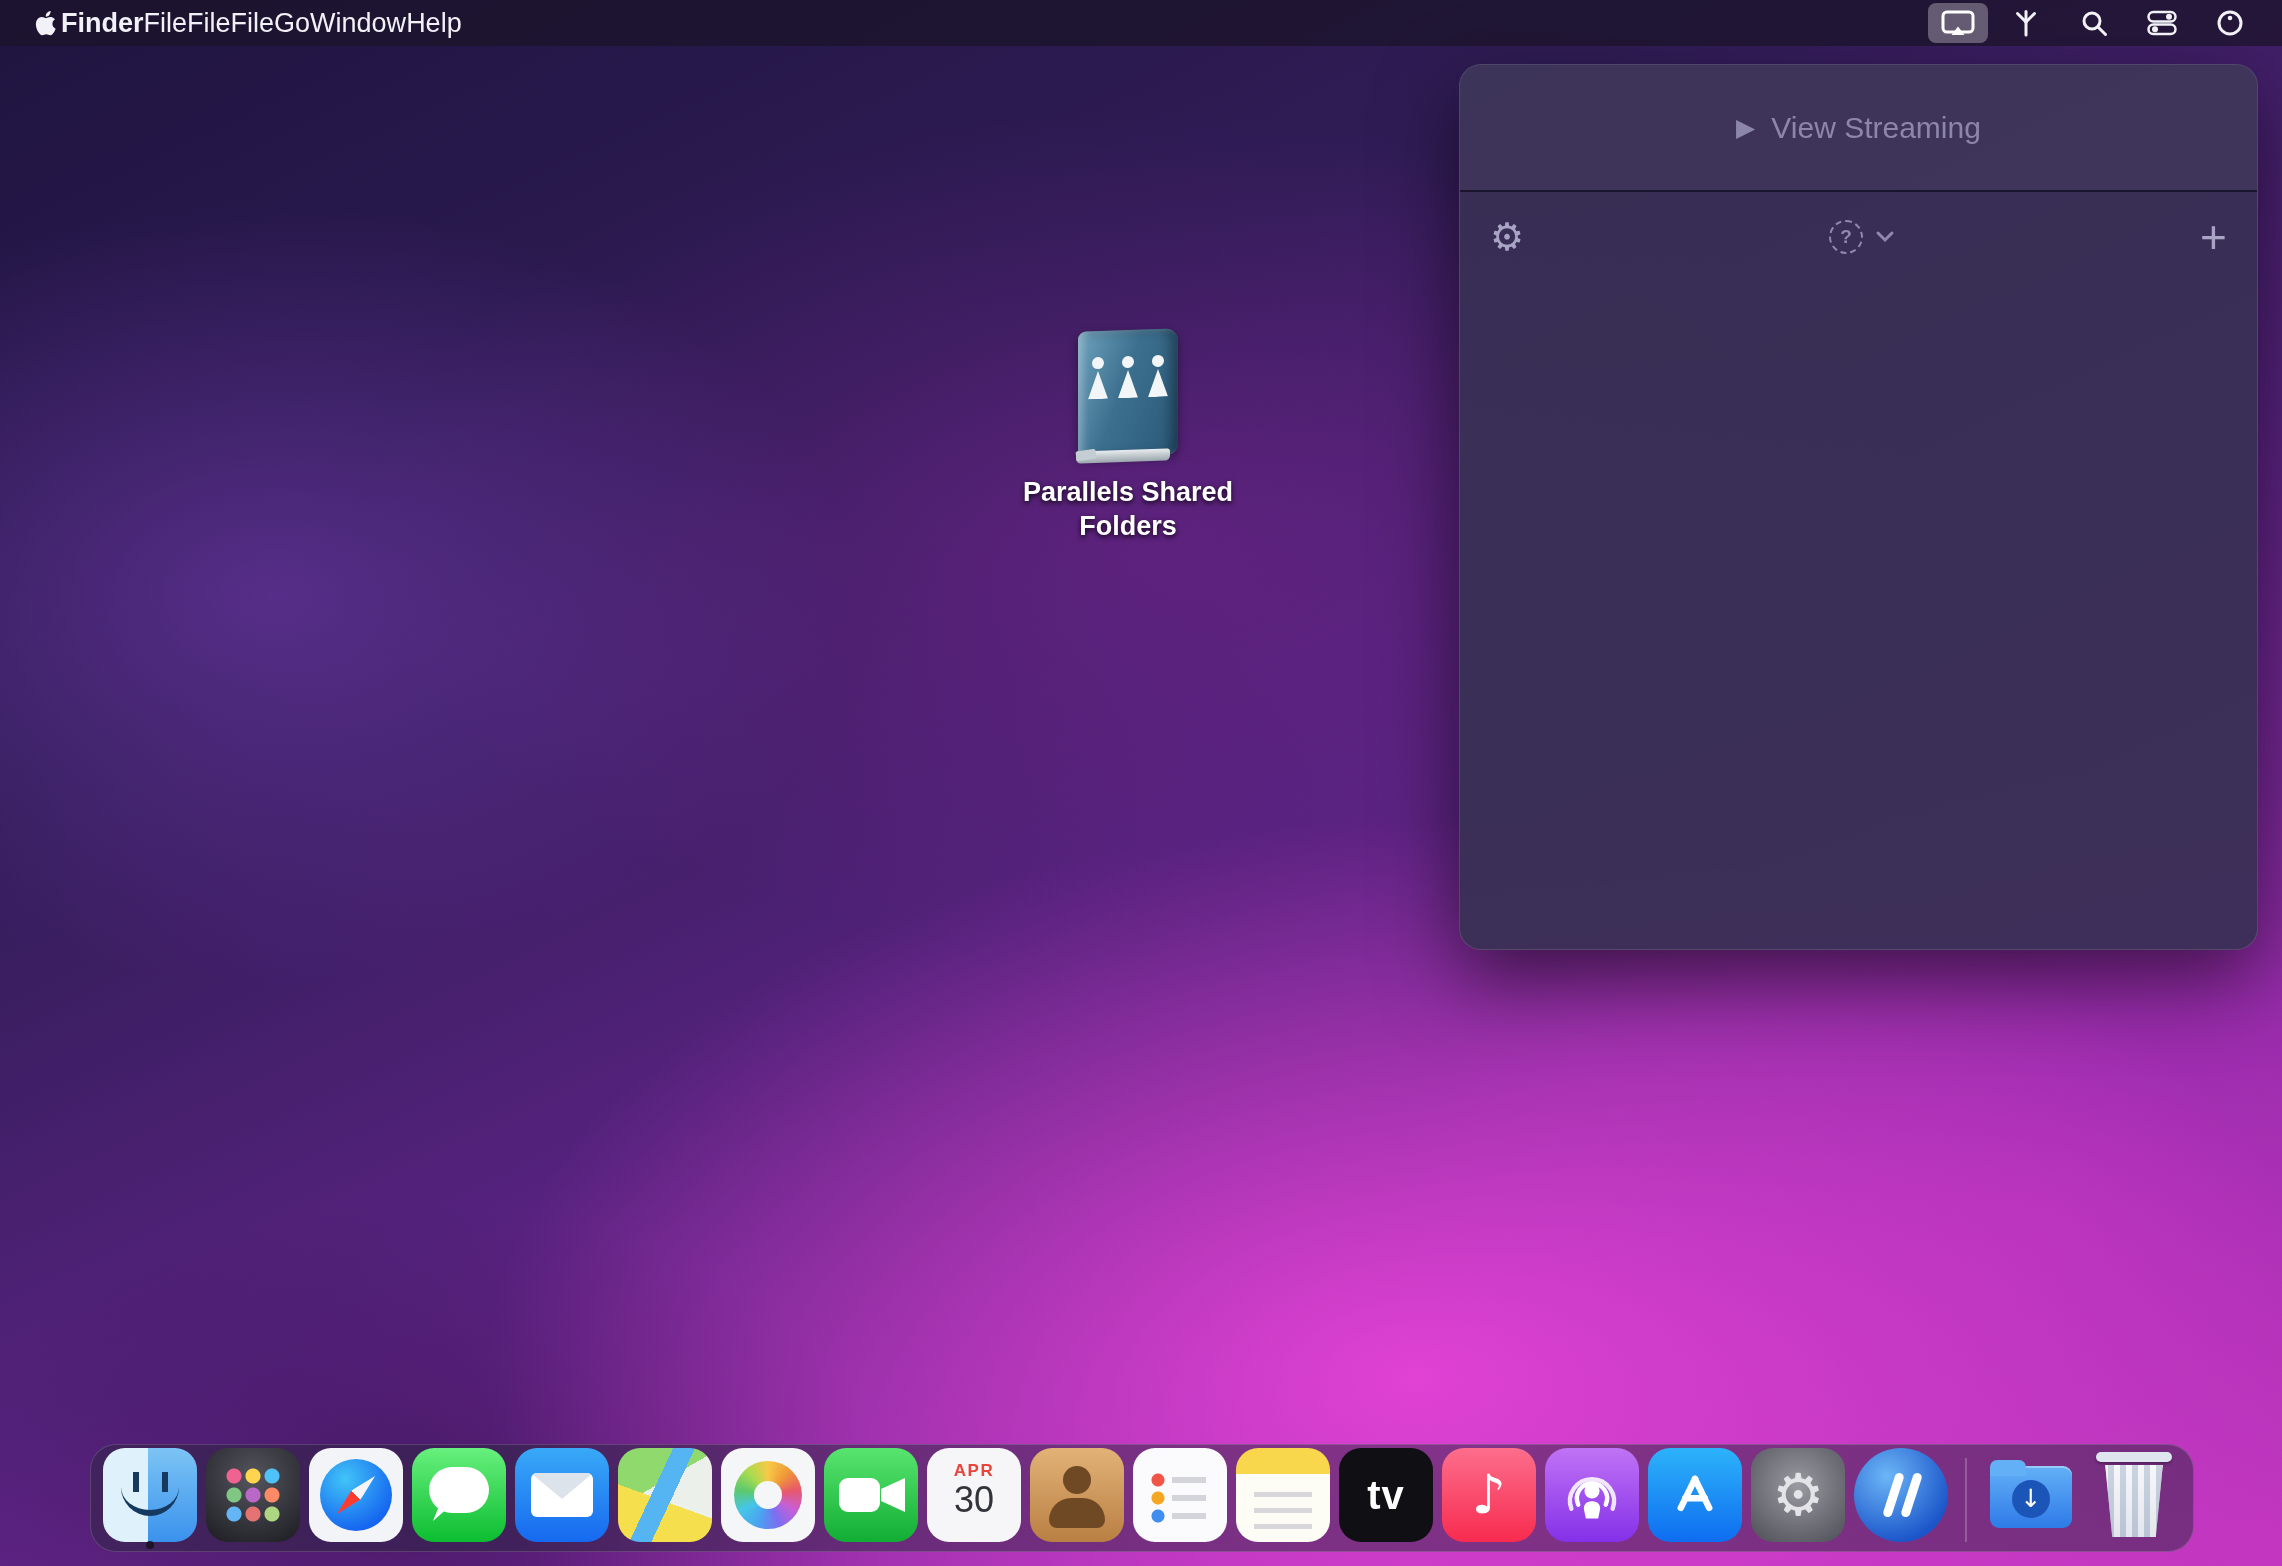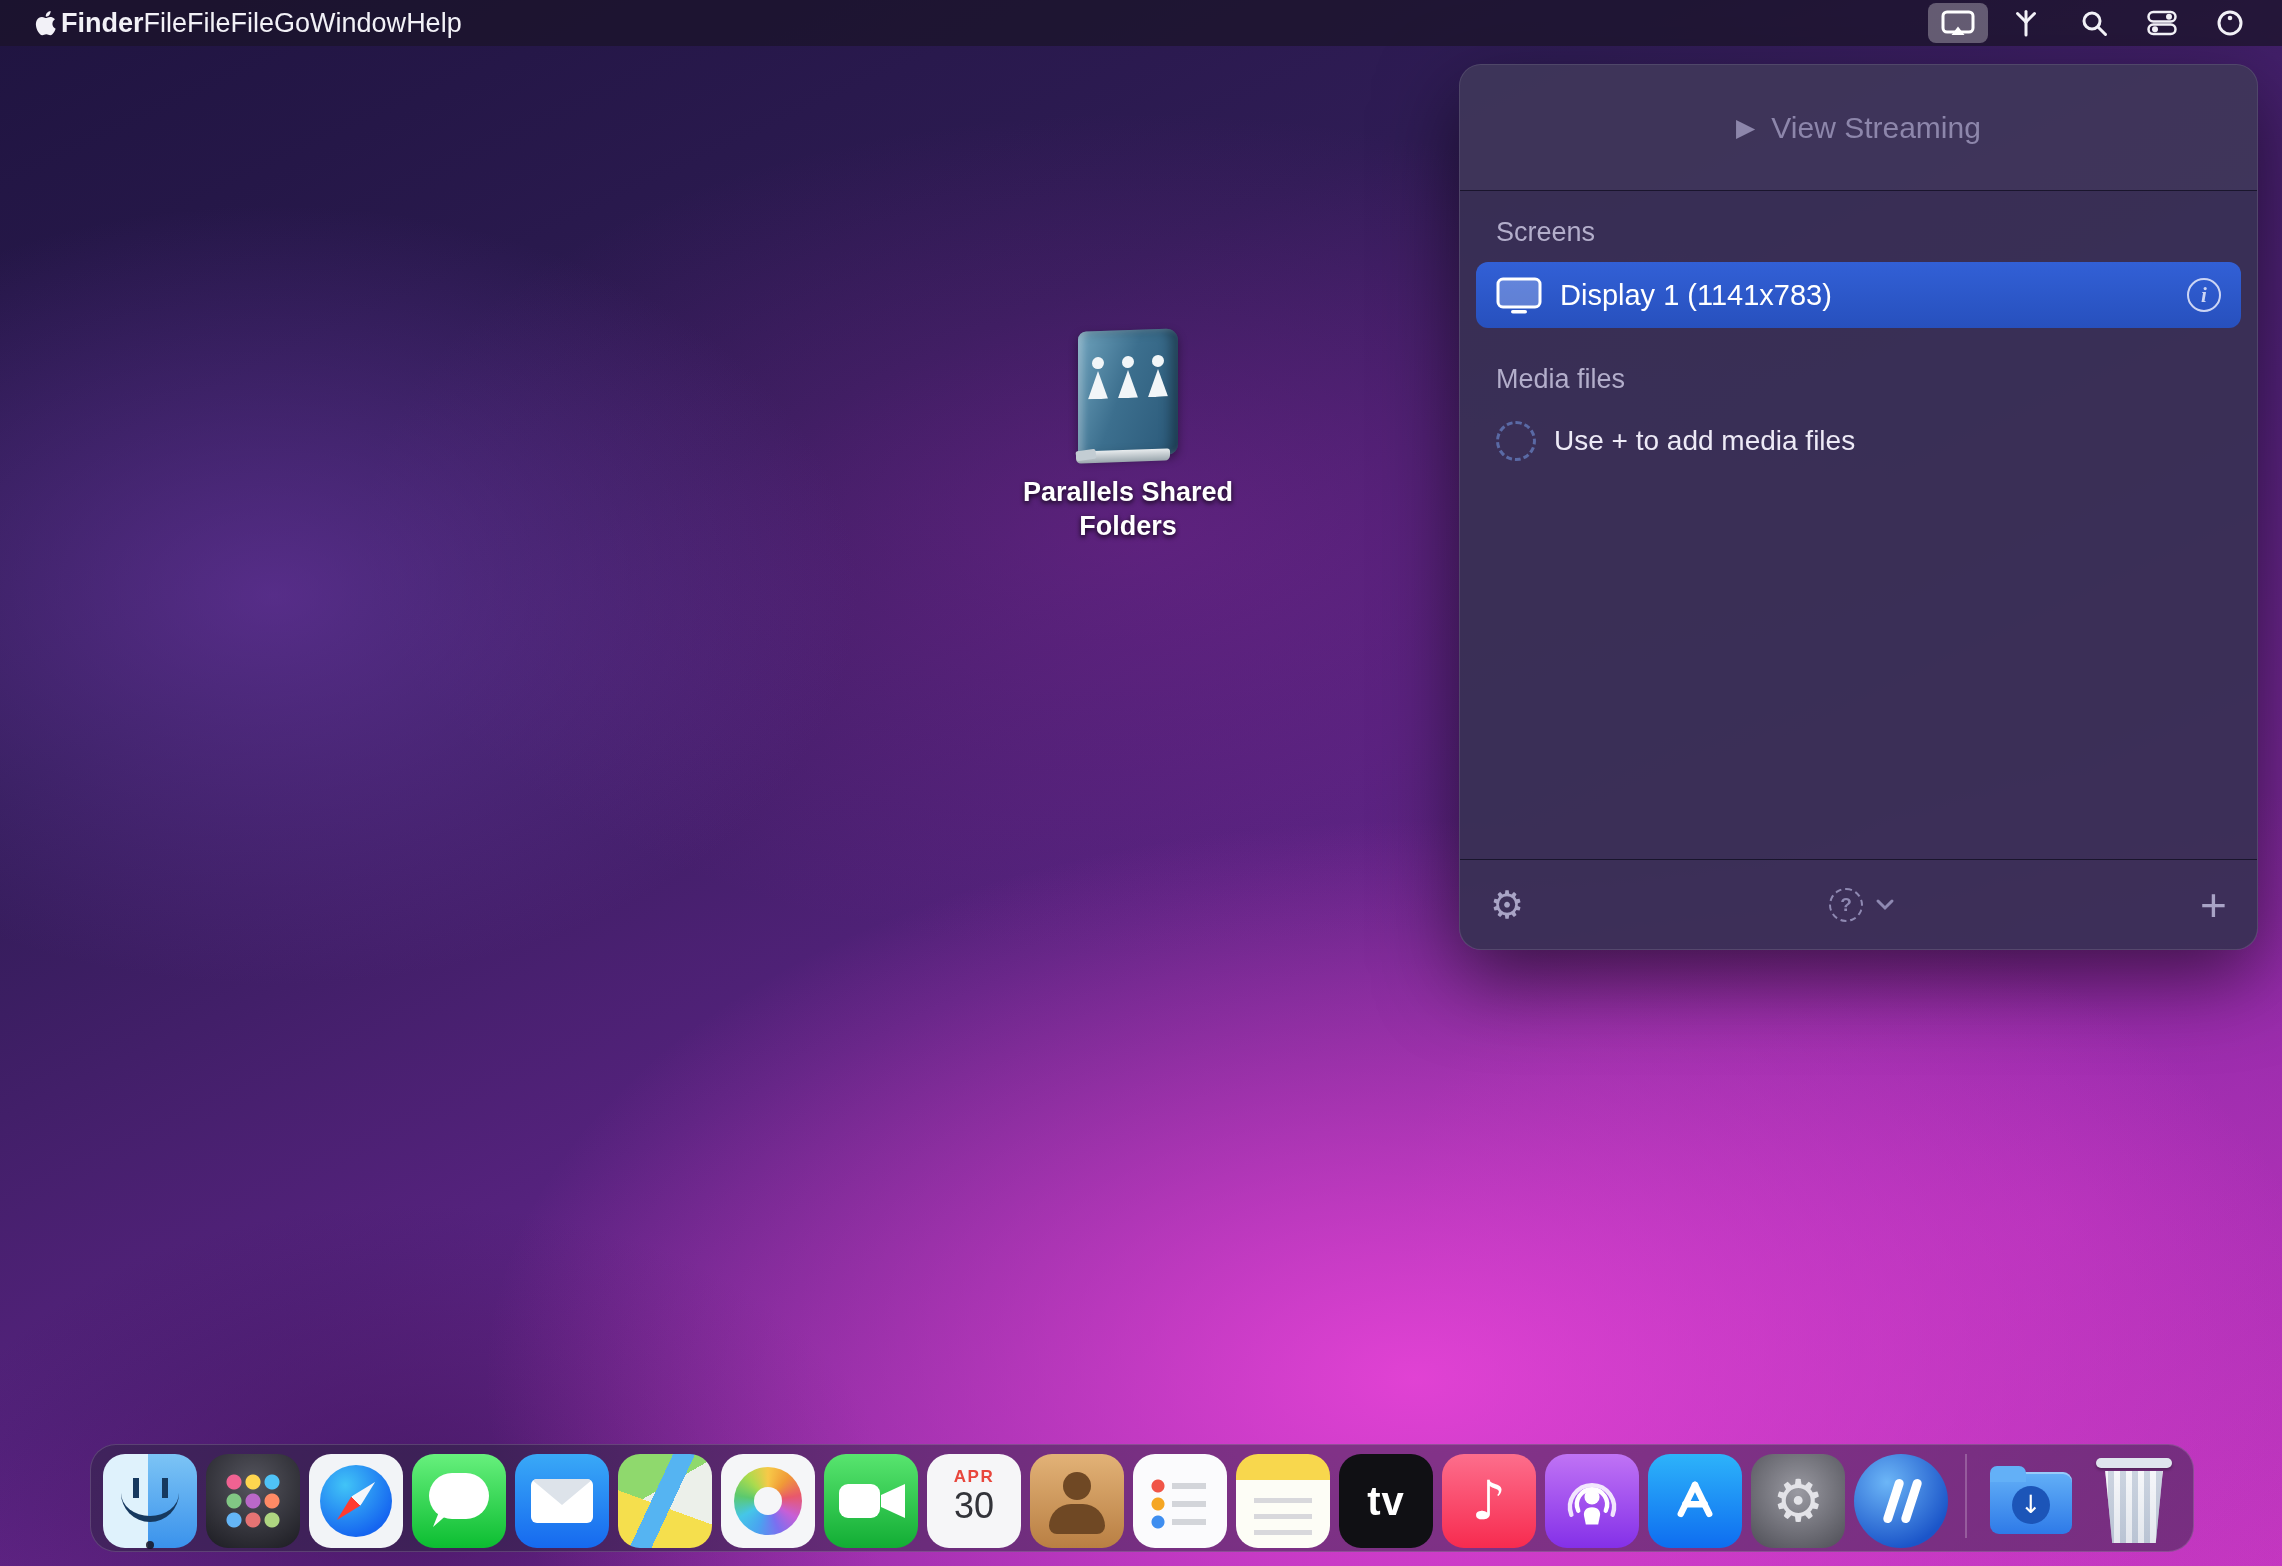--- a/index.html
+++ b/index.html
@@ -72,21 +72,21 @@
   .people{position:absolute;top:26px;left:0;right:0;display:flex;justify-content:center;gap:8px;transform:skewY(-2deg)}
   .person{width:22px;height:44px;position:relative}
   .person::before{content:"";position:absolute;top:0;left:50%;transform:translateX(-50%);
     width:12px;height:12px;border-radius:50%;background:#f2f6f8}
   .person::after{content:"";position:absolute;top:14px;left:50%;transform:translateX(-50%);
     width:20px;height:28px;background:#f2f6f8;clip-path:polygon(50% 0,100% 100%,0 100%)}
   .icon-label{font-size:27px;font-weight:bold;color:#fff;text-align:center;line-height:1.25;
     text-shadow:0 2px 5px rgba(0,0,0,0.85);width:230px}
 
   
-  .dock{position:absolute;left:90px;bottom:14px;height:108px;display:flex;align-items:flex-start;gap:9px;
+  .dock{position:absolute;left:90px;bottom:14px;height:108px;display:flex;align-items:flex-end;gap:9px;
     padding:9px 12px;background:rgba(45,38,66,0.5);border:1px solid rgba(255,255,255,0.15);
     border-radius:26px;z-index:30}
   .dock-item{width:94px;height:94px;flex:none;position:relative}
   .dicon{width:94px;height:94px;border-radius:22px;position:relative;overflow:hidden}
   .run-dot{position:absolute;left:55px;bottom:2px;width:8px;height:8px;border-radius:50%;background:rgba(22,18,32,0.85)}
   .dock-divider{width:2px;height:84px;background:rgba(255,255,255,0.22);margin:0 8px;flex:none}
 
   
   .ic-finder{background-image:
       linear-gradient(#16395f,#16395f),
@@ -270,40 +270,20 @@
       </svg>
     </span>
   </div>
 </div>
 
 <div class="popover">
   <div class="pop-header">
     <span class="play-glyph glyph">▶</span>
     <span>View Streaming</span>
   </div>
-  <div class="pop-body">
-    <div class="section-label">Screens</div>
-    <div class="display-row">
-      <span class="monitor-icon">
-        <svg width="46" height="37" viewBox="0 0 46 37">
-          <rect x="2" y="2" width="42" height="28" rx="5" fill="rgba(255,255,255,0.25)" stroke="#ffffff" stroke-width="3"></rect>
-          <rect x="15" y="33" width="16" height="3.5" rx="1.75" fill="#ffffff"></rect>
-        </svg>
-      </span>
-      <span class="row-label">Display 1 (1141x783)</span>
-      <span class="info-btn">
-        <span>i</span>
-      </span>
-    </div>
-    <div class="section-label media-label">Media files</div>
-    <div class="media-row">
-      <span class="dashed-circle"></span>
-      <span class="media-hint">Use + to add media files</span>
-    </div>
-  </div>
   <div class="pop-footer">
     <span class="gear-btn glyph">⚙</span>
     <span class="help-group">
       <span class="help-circle">
         <span>?</span>
       </span>
       <svg width="20" height="13" viewBox="0 0 20 13">
         <path d="M3 3 L10 10 L17 3" stroke="#8f89b2" stroke-width="3" fill="none" stroke-linecap="round"></path>
       </svg>
     </span>

